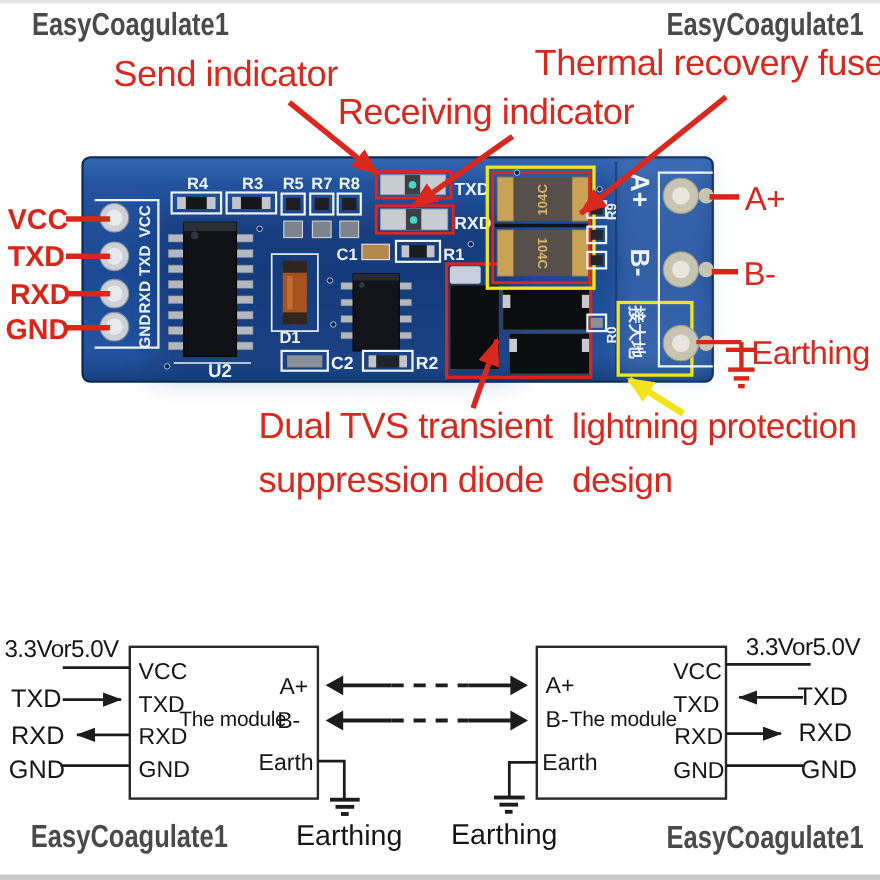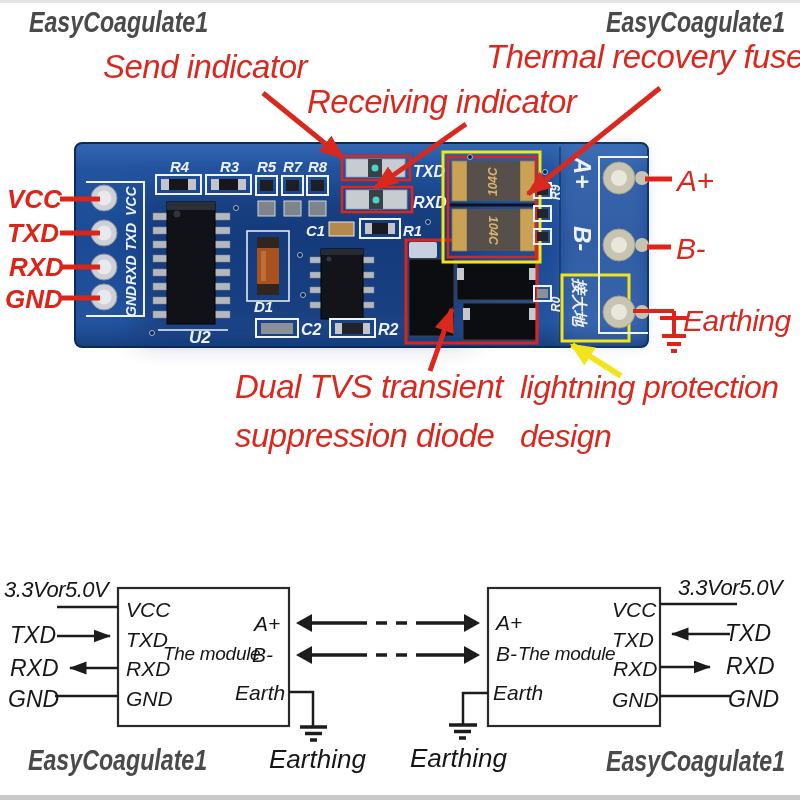--- a/index.html
+++ b/index.html
@@ -1,16 +1,16 @@
 <!DOCTYPE html>
 <html><head>
 <meta charset="utf-8">
 <style>
   html,body{margin:0;padding:0;background:#ffffff;width:800px;height:800px;overflow:hidden;}
-  .stage{position:relative;width:800px;height:695px;font-family:"Liberation Sans",sans-serif;font-style:italic;}
+  .stage{position:relative;width:800px;height:695px;font-family:"Liberation Sans",sans-serif;}
   svg text{font-family:"Liberation Sans",sans-serif;}
   .wm{font-size:29px;font-weight:bold;fill:#4a4a4a;}
   .red-ann{font-size:33px;fill:#d9291f;letter-spacing:-0.5px;}
   .red-ann-sm{font-size:32px;fill:#d9291f;letter-spacing:-0.5px;}
   .red-pin{font-size:26px;font-weight:bold;fill:#dd2419;}
   .red-right{font-size:30px;fill:#d9291f;letter-spacing:-0.5px;}
   .rline{stroke:#dd2419;stroke-width:5;}
   .rline4{stroke:#dd2419;stroke-width:4;}
   .rarrow{stroke:#d9291f;stroke-width:5;fill:none;}
   .yarrow{stroke:#f2e41c;stroke-width:6;fill:none;}

